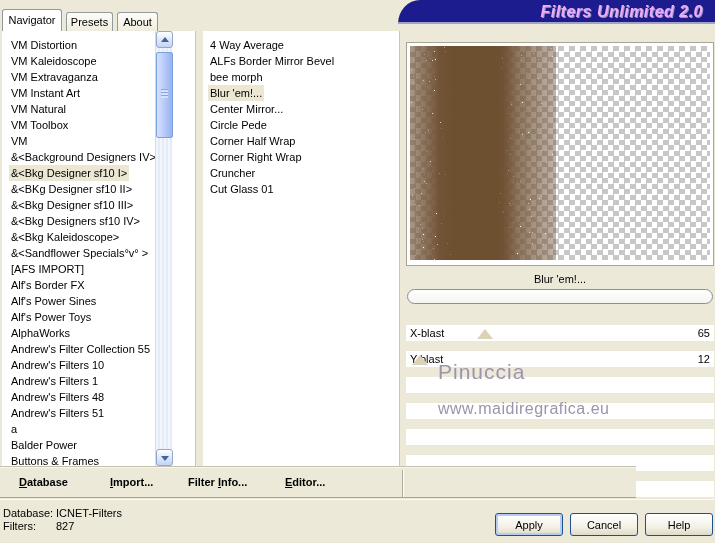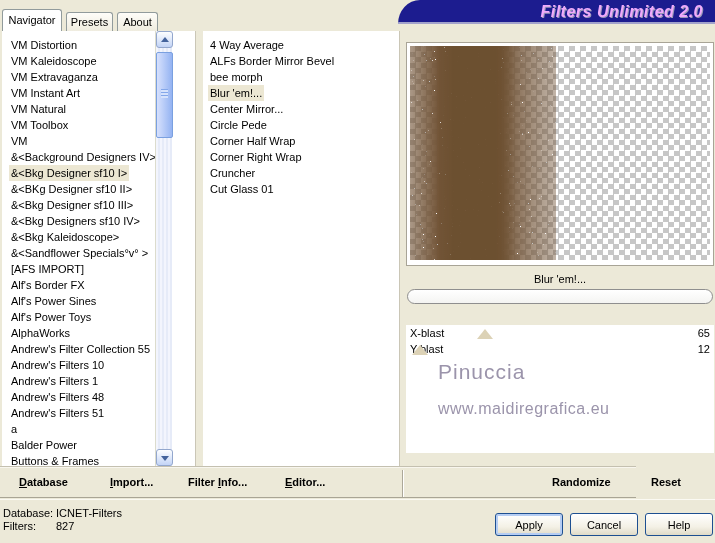--- a/index.html
+++ b/index.html
@@ -94,21 +94,21 @@
     position:absolute; left:406px; top:272px; width:308px;
     text-align:center; height:14px; line-height:14px;
   }
   #progress-bar {
     position:absolute; left:407px; top:289px; width:306px; height:15px;
     background:linear-gradient(#ffffff,#f4f4f2);
     border:1px solid #8f8f8f; border-radius:8px;
   }
   #param-rows { position:absolute; left:406px; top:325px; width:308px; }
   .param-row {
-    position:relative; height:16px; margin-bottom:0; background:#fff;
+    position:relative; height:16px; margin-bottom:10px; background:#fff;
     line-height:16px;
   }
   .param-label { position:absolute; left:4px; }
   .param-value { position:absolute; right:4px; }
   .slider-handle {
     position:absolute; top:4px; width:0; height:0;
     border-left:8px solid transparent; border-right:8px solid transparent;
     border-bottom:10px solid #dcd2b6;
   }
   #watermark {
@@ -285,24 +285,20 @@
 </div>
 
 <div id="menu-bar">
   <div id="menu-left-group">
       <span class="menu-item" style="left: 19px;"><u>D</u>atabase</span>
       <span class="menu-item" style="left: 110px;"><u>I</u>mport...</span>
       <span class="menu-item" style="left: 188px;">Filter <u>I</u>nfo...</span>
       <span class="menu-item" style="left: 285px;"><u>E</u>ditor...</span>
     </div>
   <div id="menu-groove"></div>
-  <div id="menu-right-group">
-      <span class="menu-item" style="left: 152px;">Randomize</span>
-      <span class="menu-item" style="left: 251px;">Reset</span>
-    </div>
 </div>
 
 <div id="status-area">
   <div class="status-row" id="status-row-0">
     <span class="status-label">Database:</span><span>ICNET-Filters</span>
   </div>
   <div class="status-row" id="status-row-1">
     <span class="status-label">Filters:</span><span>827</span>
   </div>
   <div id="action-buttons">

